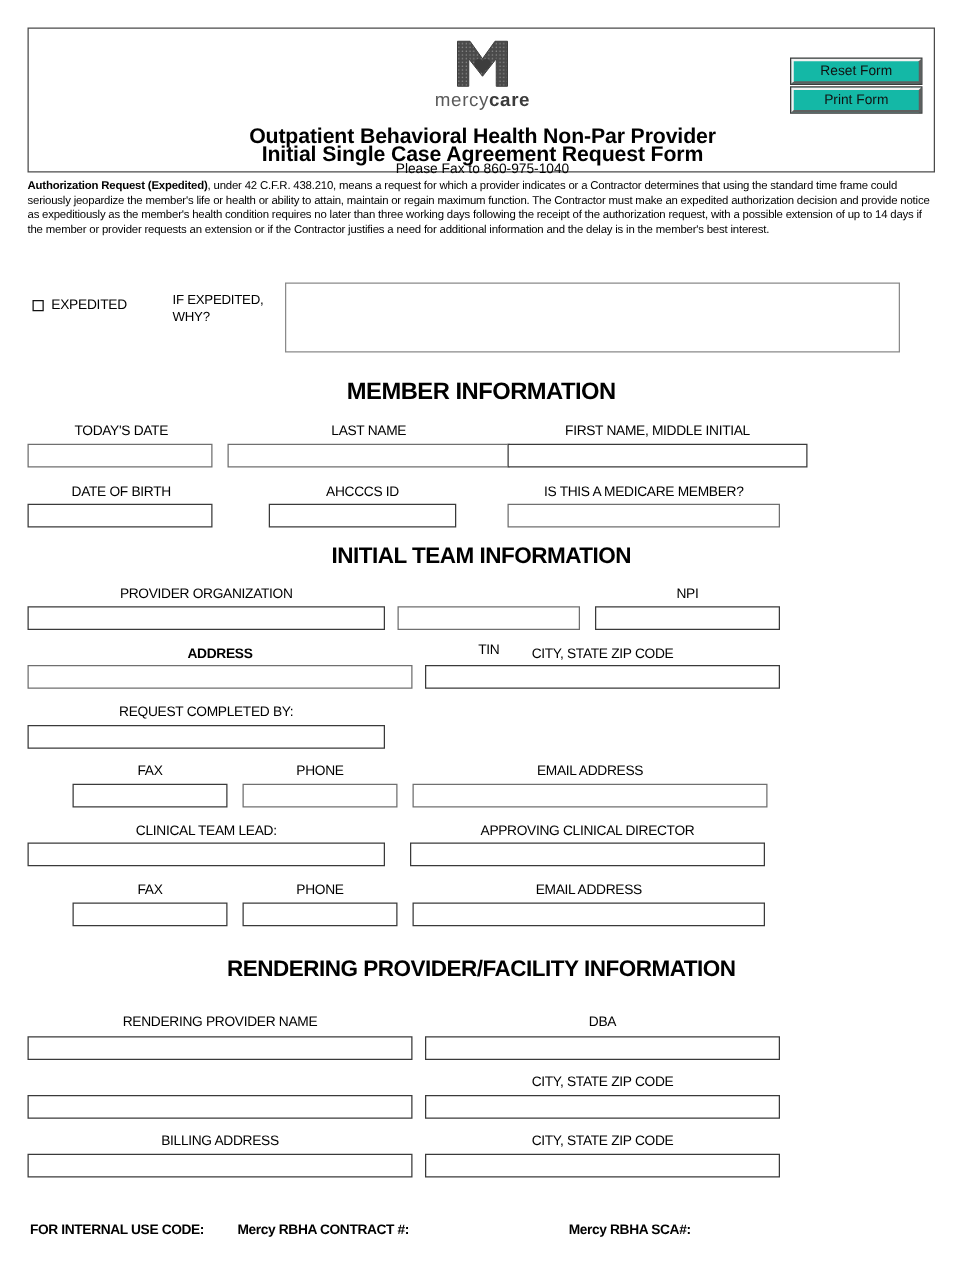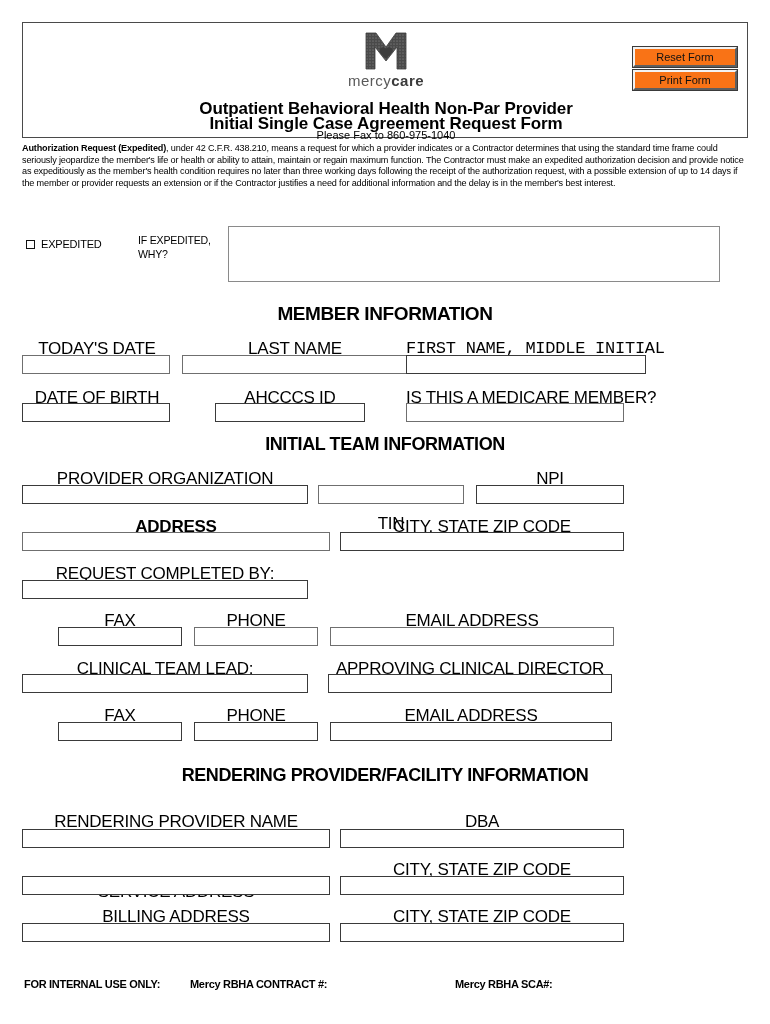--- a/index.html
+++ b/index.html
@@ -75,21 +75,21 @@
     top: 106px;
     text-align: center;
     font-size: 11px;
   }
 
   
   .form-btn {
     position: absolute;
     width: 104px;
     height: 20px;
-    background: #f97316;
+    background: #14b8a6;
     border-top: 2px solid #f2f2f2;
     border-left: 2px solid #f2f2f2;
     border-right: 2px solid #5f5f5f;
     border-bottom: 2px solid #5f5f5f;
     box-sizing: border-box;
     font-family: "Liberation Sans", sans-serif;
     font-size: 11px;
     color: #111;
     text-align: center;
     line-height: 16px;
@@ -169,21 +169,21 @@
     font-size: 19px;
     letter-spacing: -0.4px;
   }
   #sec-member   { top: 303px; }
   #sec-clinical { top: 434px; font-size: 18px; }
   #sec-render   { top: 765px; font-size: 18px; }
 
   
   .fld-label {
     position: absolute;
-    font-size: 17px;
+    font-size: 11px;
     letter-spacing: -0.25px;
     text-align: center;
     white-space: nowrap;
     color: #000;
   }
   .fld-box {
     position: absolute;
     height: 19px;
     border: 1.3px solid #6f6f6f;
     box-sizing: border-box;
@@ -253,21 +253,21 @@
   <textarea class="exp-textarea" placeholder="" style=""></textarea>
 
   <div class="sec-head" id="sec-member">MEMBER INFORMATION</div>
 
   <div class="fld-label" style="left:22px; top:339px; width:150px;">TODAY'S DATE</div>
   <input class="fld-box" style="left: 22px; top: 355px; width: 148px;">
 
   <div class="fld-label" style="left:182px; top:339px; width:226px;">LAST NAME</div>
   <input class="fld-box" style="left: 182px; top: 355px; width: 226px;">
 
-  <div class="fld-label" style="left:406px; top:339px; width:240px;font-family:Liberation Mono, monospace;">FIRST NAME, MIDDLE INITIAL</div>
+  <div class="fld-label" style="left:406px; top:339px; width:240px;">FIRST NAME, MIDDLE INITIAL</div>
   <input class="fld-box dark" style="left: 406px; top: 355px; width: 240px;">
 
   <div class="fld-label" style="left:22px; top:388px; width:150px;">DATE OF BIRTH</div>
   <input class="fld-box dark" style="left: 22px; top: 403px; width: 148px;">
 
   <div class="fld-label" style="left:215px; top:388px; width:150px;">AHCCCS ID</div>
   <input class="fld-box dark" style="left: 215px; top: 403px; width: 150px;">
 
   <div class="fld-label" style="left:406px; top:388px; width:218px;">IS THIS A MEDICARE MEMBER?</div>
   <input class="fld-box" style="left: 406px; top: 403px; width: 218px;">
@@ -329,17 +329,17 @@
 
   <div class="fld-label" style="left:340px; top:860px; width:284px;">CITY, STATE ZIP CODE</div>
   <input class="fld-box dark" style="left: 340px; top: 876px; width: 284px;">
 
   <div class="fld-label" style="left:22px; top:907px; width:308px;">BILLING ADDRESS</div>
   <input class="fld-box dark" style="left: 22px; top: 923px; width: 308px;">
 
   <div class="fld-label" style="left:340px; top:907px; width:284px;">CITY, STATE ZIP CODE</div>
   <input class="fld-box dark" style="left: 340px; top: 923px; width: 284px;">
 
-  <div class="footer-item" id="ft-internal">FOR INTERNAL USE ONLY:</div>
+  <div class="footer-item" id="ft-internal">FOR INTERNAL USE CODE:</div>
   <div class="footer-item" id="ft-contract">Mercy RBHA CONTRACT #:</div>
   <div class="footer-item" id="ft-sca">Mercy RBHA SCA#:</div>
 
 </div>
 
 </body></html>

